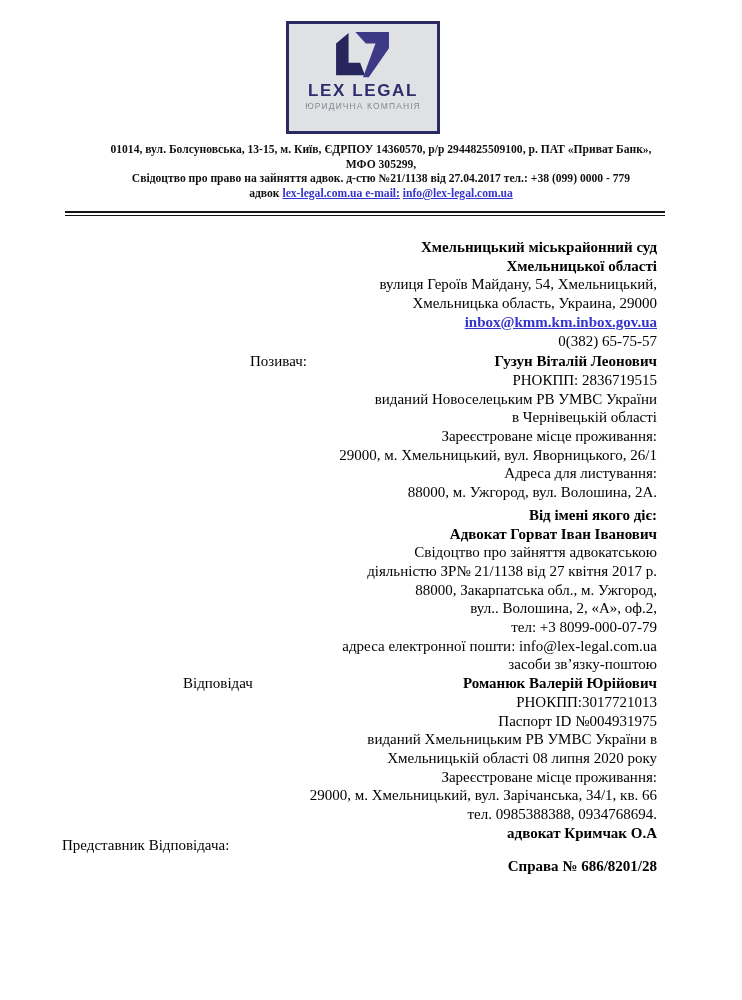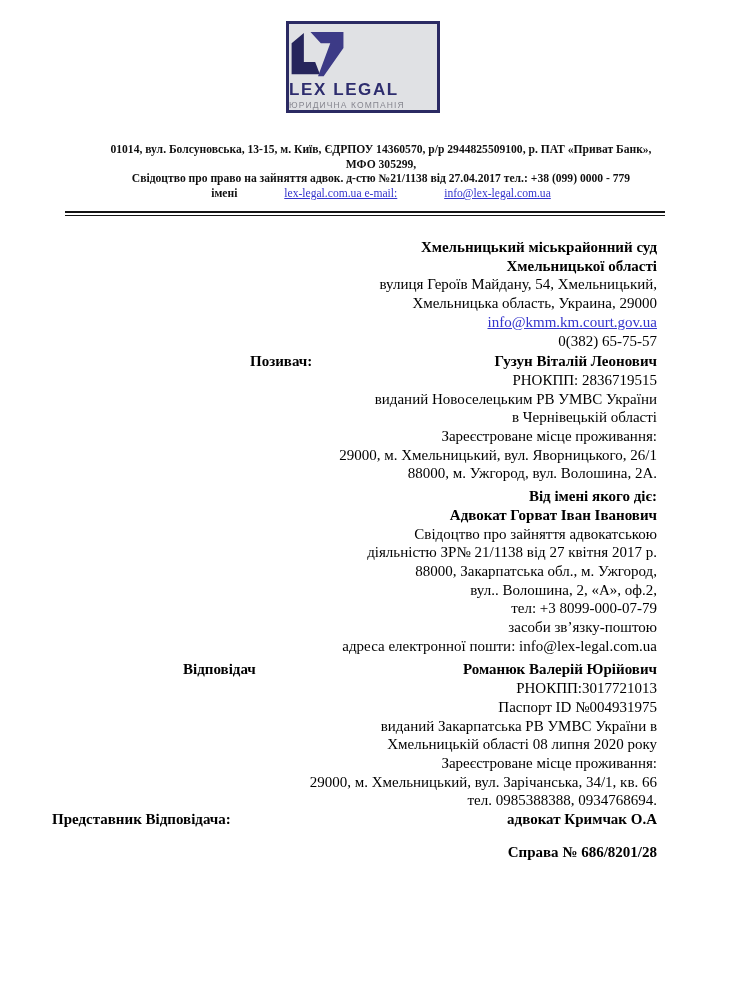--- a/index.html
+++ b/index.html
@@ -2,58 +2,58 @@
 <html><head>
 <meta charset="utf-8">
 <style>
   html,body{margin:0;padding:0;background:#ffffff;}
   .page{
     position:relative;width:742px;height:1000px;background:#ffffff;
     font-family:"Liberation Serif",serif;color:#000;overflow:hidden;
   }
   
   .logo-box{
-    position:absolute;left:286px;top:21px;width:154px;height:92px;
+    position:absolute;left:286px;top:21px;width:154px;height:113px;
     box-sizing:border-box;border:3px solid #2b2a63;background:#e0e1e4;
-    display:flex;flex-direction:column;align-items:flex-start;padding-top:7px;
+    display:flex;flex-direction:column;align-items:center;padding-top:7px;
   }
   .logo-mark{display:block;}
   .logo-title{
     font-family:"Liberation Sans",sans-serif;font-weight:bold;
     font-size:17px;letter-spacing:1.6px;color:#2e2d6e;line-height:18px;margin-top:1px;
   }
   .logo-subtitle{
     font-family:"Liberation Sans",sans-serif;font-size:8.5px;
     letter-spacing:1.1px;color:#86868f;line-height:10px;margin-top:1px;
   }
   
   .contact{
     position:absolute;left:10px;top:143px;width:742px;text-align:center;
     font-size:11.6px;font-weight:bold;line-height:14.6px;color:#101010;
   }
-  .lnk{color:#3434cc;text-decoration:underline;font-weight:normal;cursor:pointer;margin-left:44px;}
+  .lnk{color:#3434cc;text-decoration:underline;font-weight:bold;cursor:pointer;}
   
   .rule{
     position:absolute;left:65px;top:211px;width:600px;height:2px;
     border-top:2.5px solid #141414;border-bottom:1.2px solid #141414;
   }
   
   .content{
     position:absolute;left:0;top:238px;width:657px;text-align:right;
     font-size:15px;line-height:18.7px;
   }
   .b{font-weight:bold;padding-left:48px;}
   .section{position:relative;}
   .sec-court{margin-bottom:2px;}
   .sec-plaintiff{margin-bottom:4px;}
-  .sec-rep{margin-bottom:5px;}
-  .side-label{position:absolute;top:0;font-weight:bold;text-align:center;}
+  .sec-rep{}
+  .side-label{position:absolute;top:0;font-weight:normal;text-align:center;}
   .lbl-plaintiff{left:250px;}
   .lbl-defendant{left:183px;}
-  .lbl-repdef{left:52px;}
+  .lbl-repdef{left:62px;margin-top:12px;}
   .case-row{margin-top:14px;font-weight:bold;}
 </style>
 </head>
 <body>
 
 <div class="page">
 
   <div class="logo-box">
     <svg class="logo-mark" width="58" height="50" viewBox="0 0 60 52" xmlns="http://www.w3.org/2000/svg">
       <polygon points="2,13 15,2 15,33 27,33 32,46 2,46" fill="#26255c"></polygon>
@@ -61,68 +61,69 @@
     </svg>
     <div class="logo-title">LEX LEGAL</div>
     <div class="logo-subtitle">ЮРИДИЧНА КОМПАНІЯ</div>
   </div>
 
   <div class="contact">
     <div>01014, вул. Болсуновська, 13-15, м. Київ, ЄДРПОУ 14360570, р/р 2944825509100, р. ПАТ «Приват Банк»,</div>
     <div>МФО 305299,</div>
     <div>Свідоцтво про право на зайняття адвок. д-стю №21/1138 від 27.04.2017 тел.:  +38 (099) 0000 - 779</div>
     <div>
-      <span>імені</span>
+      <span>адвок</span>
       <span class="lnk">lex-legal.com.ua e-mail:</span>
       <span class="lnk">info@lex-legal.com.ua</span>
     </div>
   </div>
 
   <div class="rule"></div>
 
   <div class="content">
 
     <div class="section sec-court">
       <div class="b">Хмельницький міськрайонний суд</div>
       <div class="b">Хмельницької області</div>
       <div>вулиця Героїв Майдану, 54, Хмельницький,</div>
       <div>Хмельницька область, Украина, 29000</div>
-      <div><span class="lnk">info@kmm.km.court.gov.ua</span></div>
+      <div><span class="lnk">inbox@kmm.km.inbox.gov.ua</span></div>
       <div>0(382) 65-75-57</div>
     </div>
 
     <div class="section sec-plaintiff">
       <span class="side-label lbl-plaintiff">Позивач:</span>
       <div class="b">Гузун Віталій Леонович</div>
       <div>РНОКПП: 2836719515</div>
       <div>виданий Новоселецьким РВ УМВС України</div>
       <div>в Чернівецькій області</div>
       <div>Зареєстроване місце проживання:</div>
       <div>29000, м. Хмельницький, вул. Яворницького, 26/1</div>
+      <div>Адреса для листування:</div>
       <div>88000, м. Ужгород, вул. Волошина, 2А.</div>
     </div>
 
     <div class="section sec-rep">
       <div class="b">Від імені якого діє:</div>
       <div class="b">Адвокат Горват Іван Іванович</div>
       <div>Свідоцтво про зайняття адвокатською</div>
       <div>діяльністю ЗР№ 21/1138 від 27 квітня 2017 р.</div>
       <div>88000, Закарпатська обл., м. Ужгород,</div>
       <div>вул.. Волошина, 2, «А», оф.2,</div>
       <div>тел: +3 8099-000-07-79</div>
+      <div>адреса електронної  пошти: info@lex-legal.com.ua</div>
       <div>засоби зв’язку-поштою</div>
-      <div>адреса електронної  пошти: info@lex-legal.com.ua</div>
     </div>
 
     <div class="section">
       <span class="side-label lbl-defendant">Відповідач</span>
       <div class="b">Романюк Валерій Юрійович</div>
       <div>РНОКПП:3017721013</div>
       <div>Паспорт ID №004931975</div>
-      <div>виданий Закарпатська РВ УМВС України в</div>
+      <div>виданий Хмельницьким РВ УМВС України в</div>
       <div>Хмельницькій області 08 липня 2020 року</div>
       <div>Зареєстроване місце проживання:</div>
       <div>29000, м. Хмельницький, вул. Зарічанська, 34/1, кв. 66</div>
       <div>тел. 0985388388, 0934768694.</div>
     </div>
 
     <div class="section">
       <span class="side-label lbl-repdef">Представник Відповідача:</span>
       <div class="b">адвокат Кримчак О.А</div>
     </div>

